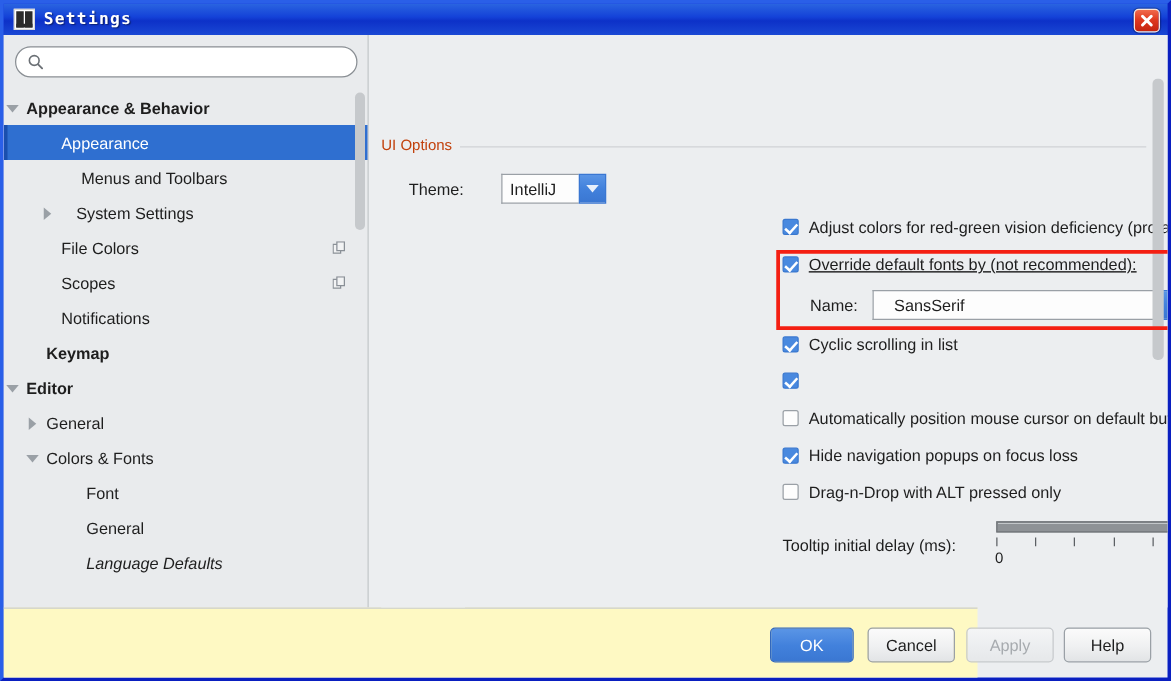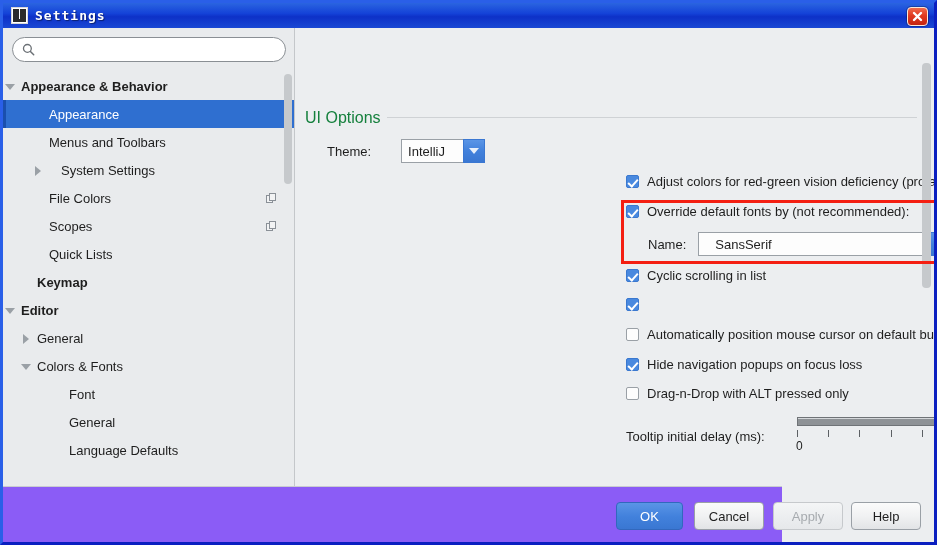--- a/index.html
+++ b/index.html
@@ -131,21 +131,21 @@
     overflow: hidden;
   }
   #breadcrumb {
     position: absolute; left: 10px; top: 10px;
     font-size: 13px; font-weight: bold; color: #1a1a1a;
   }
   #breadcrumb .sep { color: #4a4a4a; font-weight: normal; padding: 0 3px; }
 
   .group {
     position: absolute; left: 9px; width: 612px;
-    font-size: 16px; color: #15803d;
+    font-size: 12px; color: #c2410c;
   }
   .group .glabel { background: #eceef0; padding-right: 6px; position: relative; z-index: 2; }
   .group .gline {
     position: absolute; left: 0; right: 0; top: 8px; height: 1px;
     background: #cfd2d5; z-index: 1;
   }
   .group-inner { position: relative; }
 
   .row { position: absolute; display: flex; align-items: center; white-space: nowrap; }
 
@@ -205,21 +205,21 @@
 
   #main-scrollbar {
     position: absolute; right: 3px; top: 35px; width: 9px; height: 225px;
     background: #c6c9cc; border-radius: 4px; cursor: pointer;
   }
 
   
   #buttonbar {
     position: absolute; left: 0; top: 458px;
     width: 779px; height: 56px;
-    background: #8b5cf6;
+    background: #fef9c3;
     border-top: 1px solid #c9ccd0;
   }
   .btn {
     position: absolute; top: 15px; height: 28px;
     border-radius: 4px; font-size: 13px;
     display: flex; align-items: center; justify-content: center;
     cursor: pointer; user-select: none;
   }
   .btn.primary {
     background: linear-gradient(to bottom, #5a95e6 0%, #4281dc 52%, #3a77d2 100%);
@@ -274,21 +274,21 @@
             <span style="margin-left: 4px;">Appearance &amp; Behavior</span>
           </div>
           <div class="tree-row selected">
             <span style="display: inline-block; flex: 0 0 auto; width: 28px;"></span>
             <span class="twisty"></span>
             <span style="margin-left: 4px;">Appearance</span>
           </div>
           <div class="tree-row">
             <span style="display: inline-block; flex: 0 0 auto; width: 28px;"></span>
             <span class="twisty"></span>
-            <span style="margin-left: 4px;">Menus and Toolbars</span>
+            <span style="margin-left: 20px;">Menus and Toolbars</span>
           </div>
           <div class="tree-row">
             <span style="display: inline-block; flex: 0 0 auto; width: 28px;"></span>
             <span class="twisty closed"></span>
             <span style="margin-left: 16px;">System Settings</span>
           </div>
           <div class="tree-row">
             <span style="display: inline-block; flex: 0 0 auto; width: 28px;"></span>
             <span class="twisty"></span>
             <span style="margin-left: 4px;">File Colors</span>
@@ -302,21 +302,21 @@
             <span class="twisty"></span>
             <span style="margin-left: 4px;">Scopes</span>
             <span class="copy-badge"><svg width="11" height="11" viewBox="0 0 11 11">
                 <rect x="0.5" y="2.5" width="6" height="7" fill="#f2f3f4" stroke="#8a9097"></rect>
                 <rect x="3.5" y="0.5" width="6" height="7" fill="#f2f3f4" stroke="#8a9097"></rect>
               </svg></span>
           </div>
           <div class="tree-row">
             <span style="display: inline-block; flex: 0 0 auto; width: 28px;"></span>
             <span class="twisty"></span>
-            <span style="margin-left: 4px;">Quick Lists</span>
+            <span style="margin-left: 4px;">Notifications</span>
           </div>
           <div class="tree-row bold">
             <span style="display: inline-block; flex: 0 0 auto; width: 16px;"></span>
             <span class="twisty"></span>
             <span style="margin-left: 4px;">Keymap</span>
           </div>
           <div class="tree-row bold">
             <span style="display: inline-block; flex: 0 0 auto;"></span>
             <span class="twisty open"></span>
             <span style="margin-left: 4px;">Editor</span>
@@ -337,21 +337,21 @@
             <span style="margin-left: 4px;">Font</span>
           </div>
           <div class="tree-row">
             <span style="display: inline-block; flex: 0 0 auto; width: 48px;"></span>
             <span class="twisty"></span>
             <span style="margin-left: 4px;">General</span>
           </div>
           <div class="tree-row">
             <span style="display: inline-block; flex: 0 0 auto; width: 48px;"></span>
             <span class="twisty"></span>
-            <span style="margin-left: 4px;">Language Defaults</span>
+            <span style="margin-left: 4px; font-style: italic;">Language Defaults</span>
           </div>
         </div>
       <div id="sidebar-scrollbar"></div>
     </div>
 
     <div id="main">
 
 
       <div class="group" style="top:81px;">
         <div class="group-inner">
@@ -367,21 +367,21 @@
           <div class="carrow"></div>
         </div>
       </div>
 
       <div class="row" style="left:330px; top:146px;">
         <span class="cb on"></span>
         <span class="cbl">Adjust colors for red-green vision deficiency (protanopia, deuteranopia)</span>
 
       </div>
 
-      <div class="row" style="left:330px; top:176px;">
+      <div class="row" style="left:330px; top:176px;text-decoration:underline;">
         <span class="cb on"></span>
         <span class="cbl">Override default fonts by (not recommended):</span>
       </div>
 
       <div class="row" style="left:352px; top:204px;">
         <span class="lbl" style="margin-right:12px;">Name:</span>
         <div class="combo">
           <div class="cfield" style="width:231px;padding-left:16px;">SansSerif</div>
           <div class="carrow"></div>
         </div>

